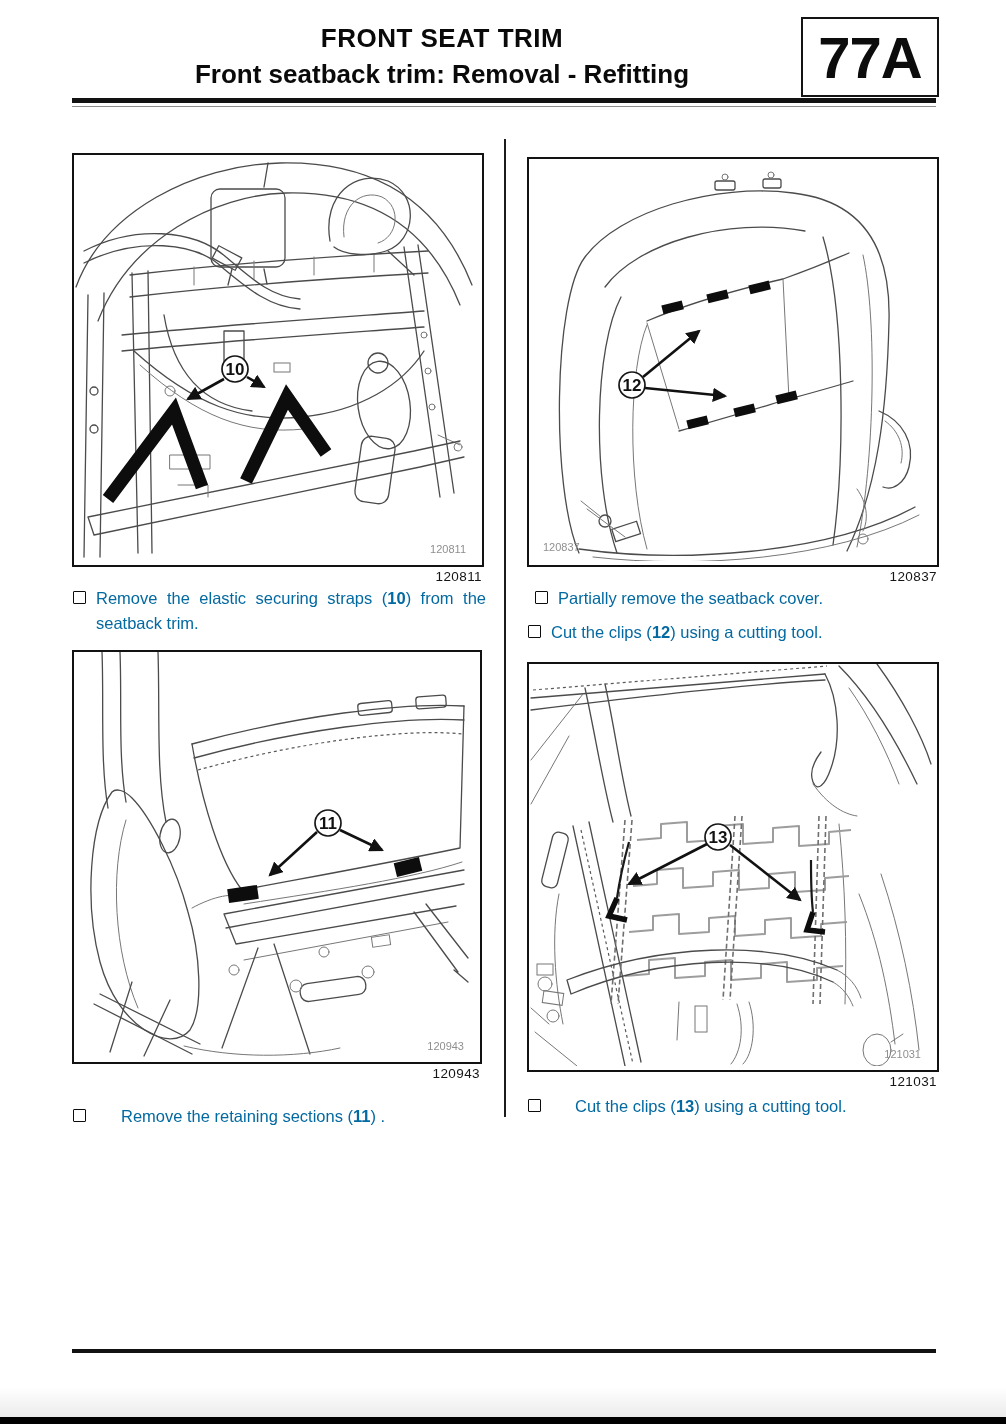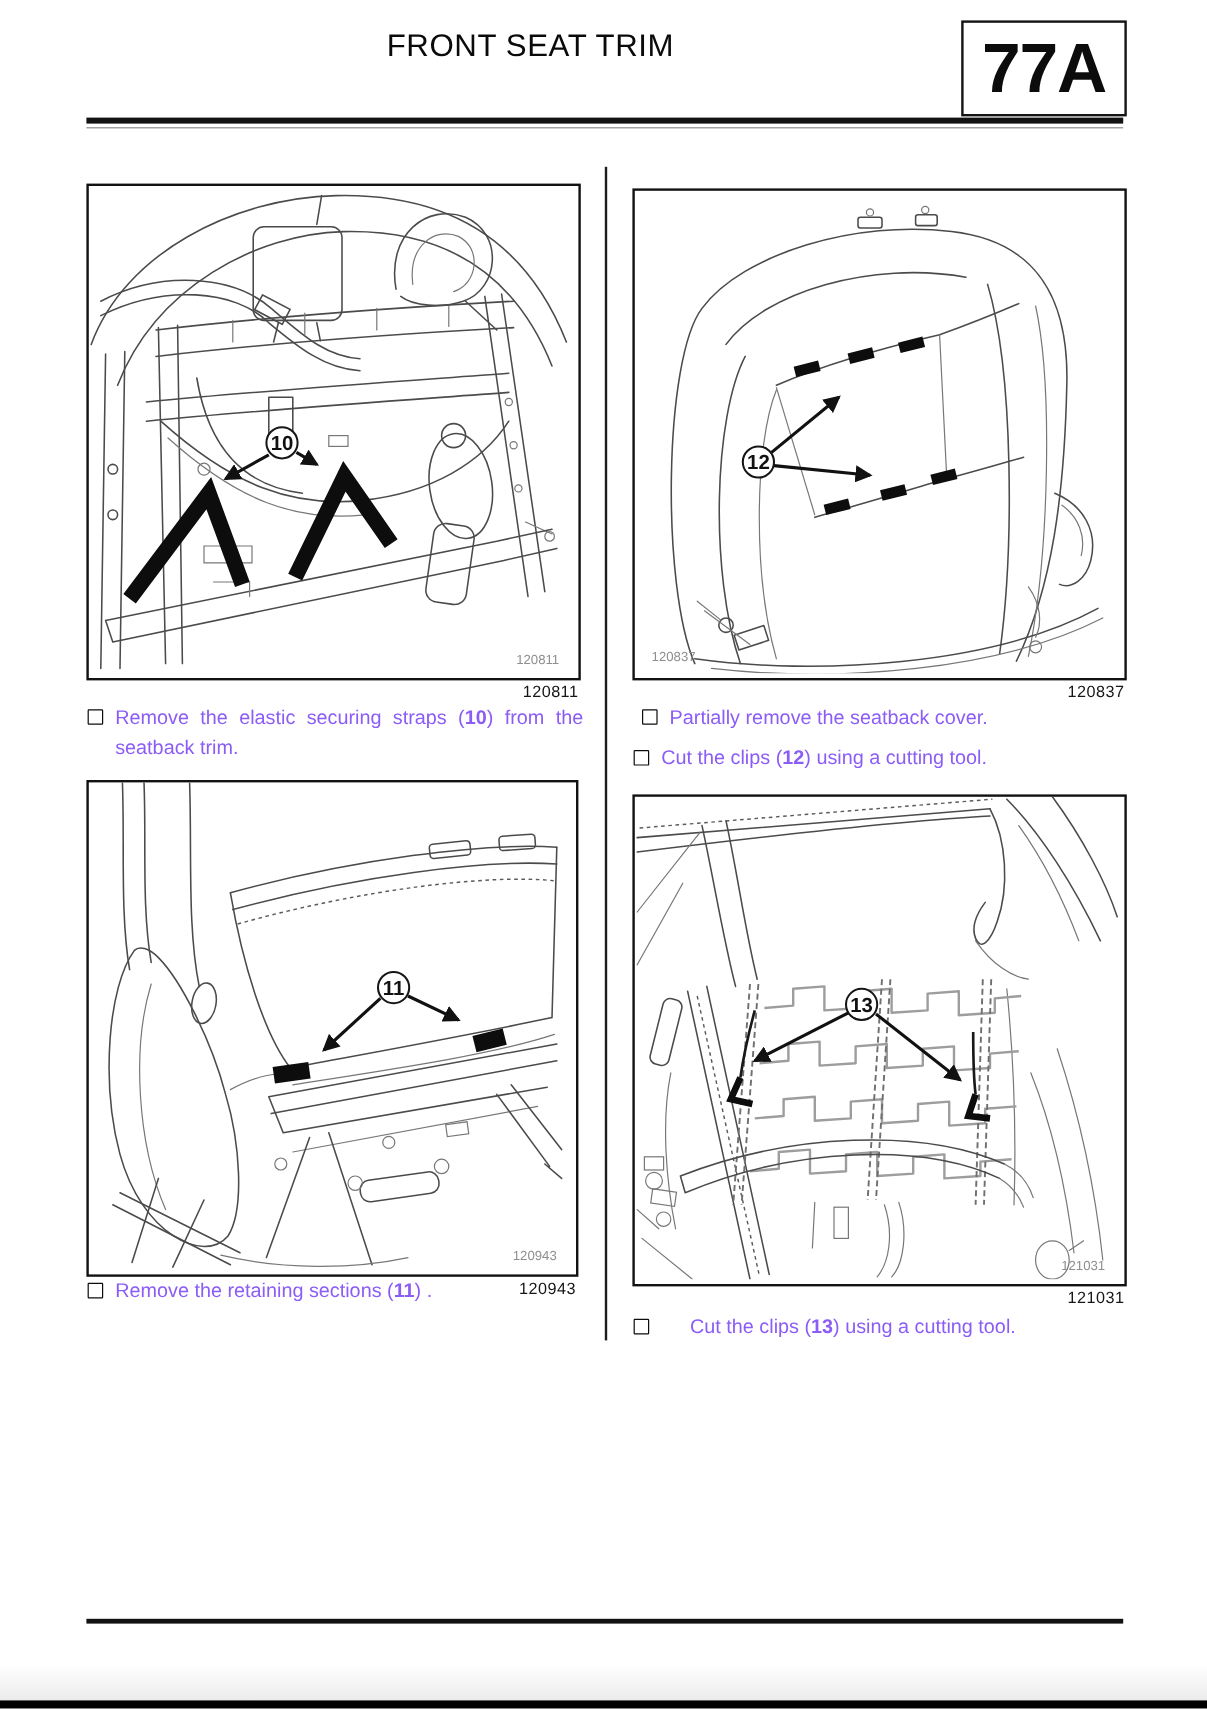--- a/index.html
+++ b/index.html
@@ -4,21 +4,21 @@
 <style>
   html,body{margin:0;padding:0;background:#e8e8e8;}
   .page{
     position:relative;width:1006px;height:1424px;background:#ffffff;
     font-family:"Liberation Sans","DejaVu Sans",sans-serif;color:#0a0a0a;
     overflow:hidden;margin:0 auto;
   }
   .abs{position:absolute;}
   
   .title-block{left:72px;top:22px;width:740px;text-align:center;}
-  .title-main{font-size:26px;font-weight:normal;line-height:32px;letter-spacing:.5px;}
+  .title-main{font-size:26px;font-weight:bold;line-height:32px;letter-spacing:.5px;}
   .title-sub{font-size:26px;font-weight:bold;line-height:32px;margin-top:4px;}
   .section-box{
     left:801px;top:17px;width:134px;height:76px;border:2px solid #141414;
     display:flex;align-items:center;justify-content:center;
     font-size:58px;font-weight:bold;letter-spacing:-1px;color:#0c0c0c;text-align:center;
   }
   .header-rule-thick{left:72px;top:98px;width:864px;height:5px;background:#121212;}
   .header-rule-thin{left:72px;top:106px;width:864px;height:1px;background:#8d8d8d;}
   
   .v-divider{left:504px;top:139px;width:2px;height:978px;background:#1c1c1c;}
@@ -32,27 +32,27 @@
   .caption{font-size:13.5px;letter-spacing:.4px;color:#161616;text-align:right;}
   .cap1{left:72px;top:569px;width:410px;}
   .cap2{left:527px;top:569px;width:410px;}
   .cap3{left:72px;top:1066px;width:408px;}
   .cap4{left:527px;top:1074px;width:410px;}
   
   .step{display:flex;}
   .s1{left:72px;top:586px;width:414px;}
   .s2{left:534px;top:586px;width:414px;}
   .s3{left:527px;top:620px;width:414px;}
-  .s4{left:72px;top:1064px;width:414px;}
+  .s4{left:72px;top:1104px;width:414px;gap:25px;}
   .s5{left:527px;top:1094px;width:414px;gap:24px;}
   .chk{
     flex-shrink:0;width:11px;height:11px;border:1.6px solid #0c0c0c;border-radius:1px;
     margin:5px 10px 0 1px;background:#fff;
   }
-  .stext{flex:1;font-size:16.5px;line-height:25px;text-align:justify;color:#8b5cf6;}
+  .stext{flex:1;font-size:16.5px;line-height:25px;text-align:justify;color:#0369a1;}
   .stext b{font-weight:bold;}
   
   .footer-rule{left:72px;top:1349px;width:864px;height:4px;background:#121212;}
   .page-num{left:0;top:1370px;width:1006px;text-align:center;
     font-family:"Liberation Serif","DejaVu Serif",serif;font-size:18px;color:#1f1f1f;}
   .bottom-fade{left:0;bottom:7px;width:1006px;height:30px;
     background:linear-gradient(#ffffff,#ebebeb);}
   .bottom-bar{left:0;bottom:0;width:1006px;height:7px;background:#000;}
   
   .ln{fill:none;stroke:#4b4b4b;stroke-width:1.3;stroke-linecap:round;stroke-linejoin:round;}
@@ -70,20 +70,21 @@
   .wire{fill:none;stroke:#191919;stroke-width:2.2;}
   .hook{fill:none;stroke:#0d0d0d;stroke-width:5.5;stroke-linejoin:miter;}
 </style>
 </head>
 <body>
 
 <div class="page">
 
   <div class="abs title-block">
     <div class="title-main">FRONT SEAT TRIM</div>
+    <div class="title-sub">Front seatback trim: Removal - Refitting</div>
   </div>
   <div class="abs section-box">
     <span>77A</span>
   </div>
   <div class="abs header-rule-thick"></div>
   <div class="abs header-rule-thin"></div>
 
   <div class="abs v-divider"></div>
 
   <div class="abs fig fig1">

